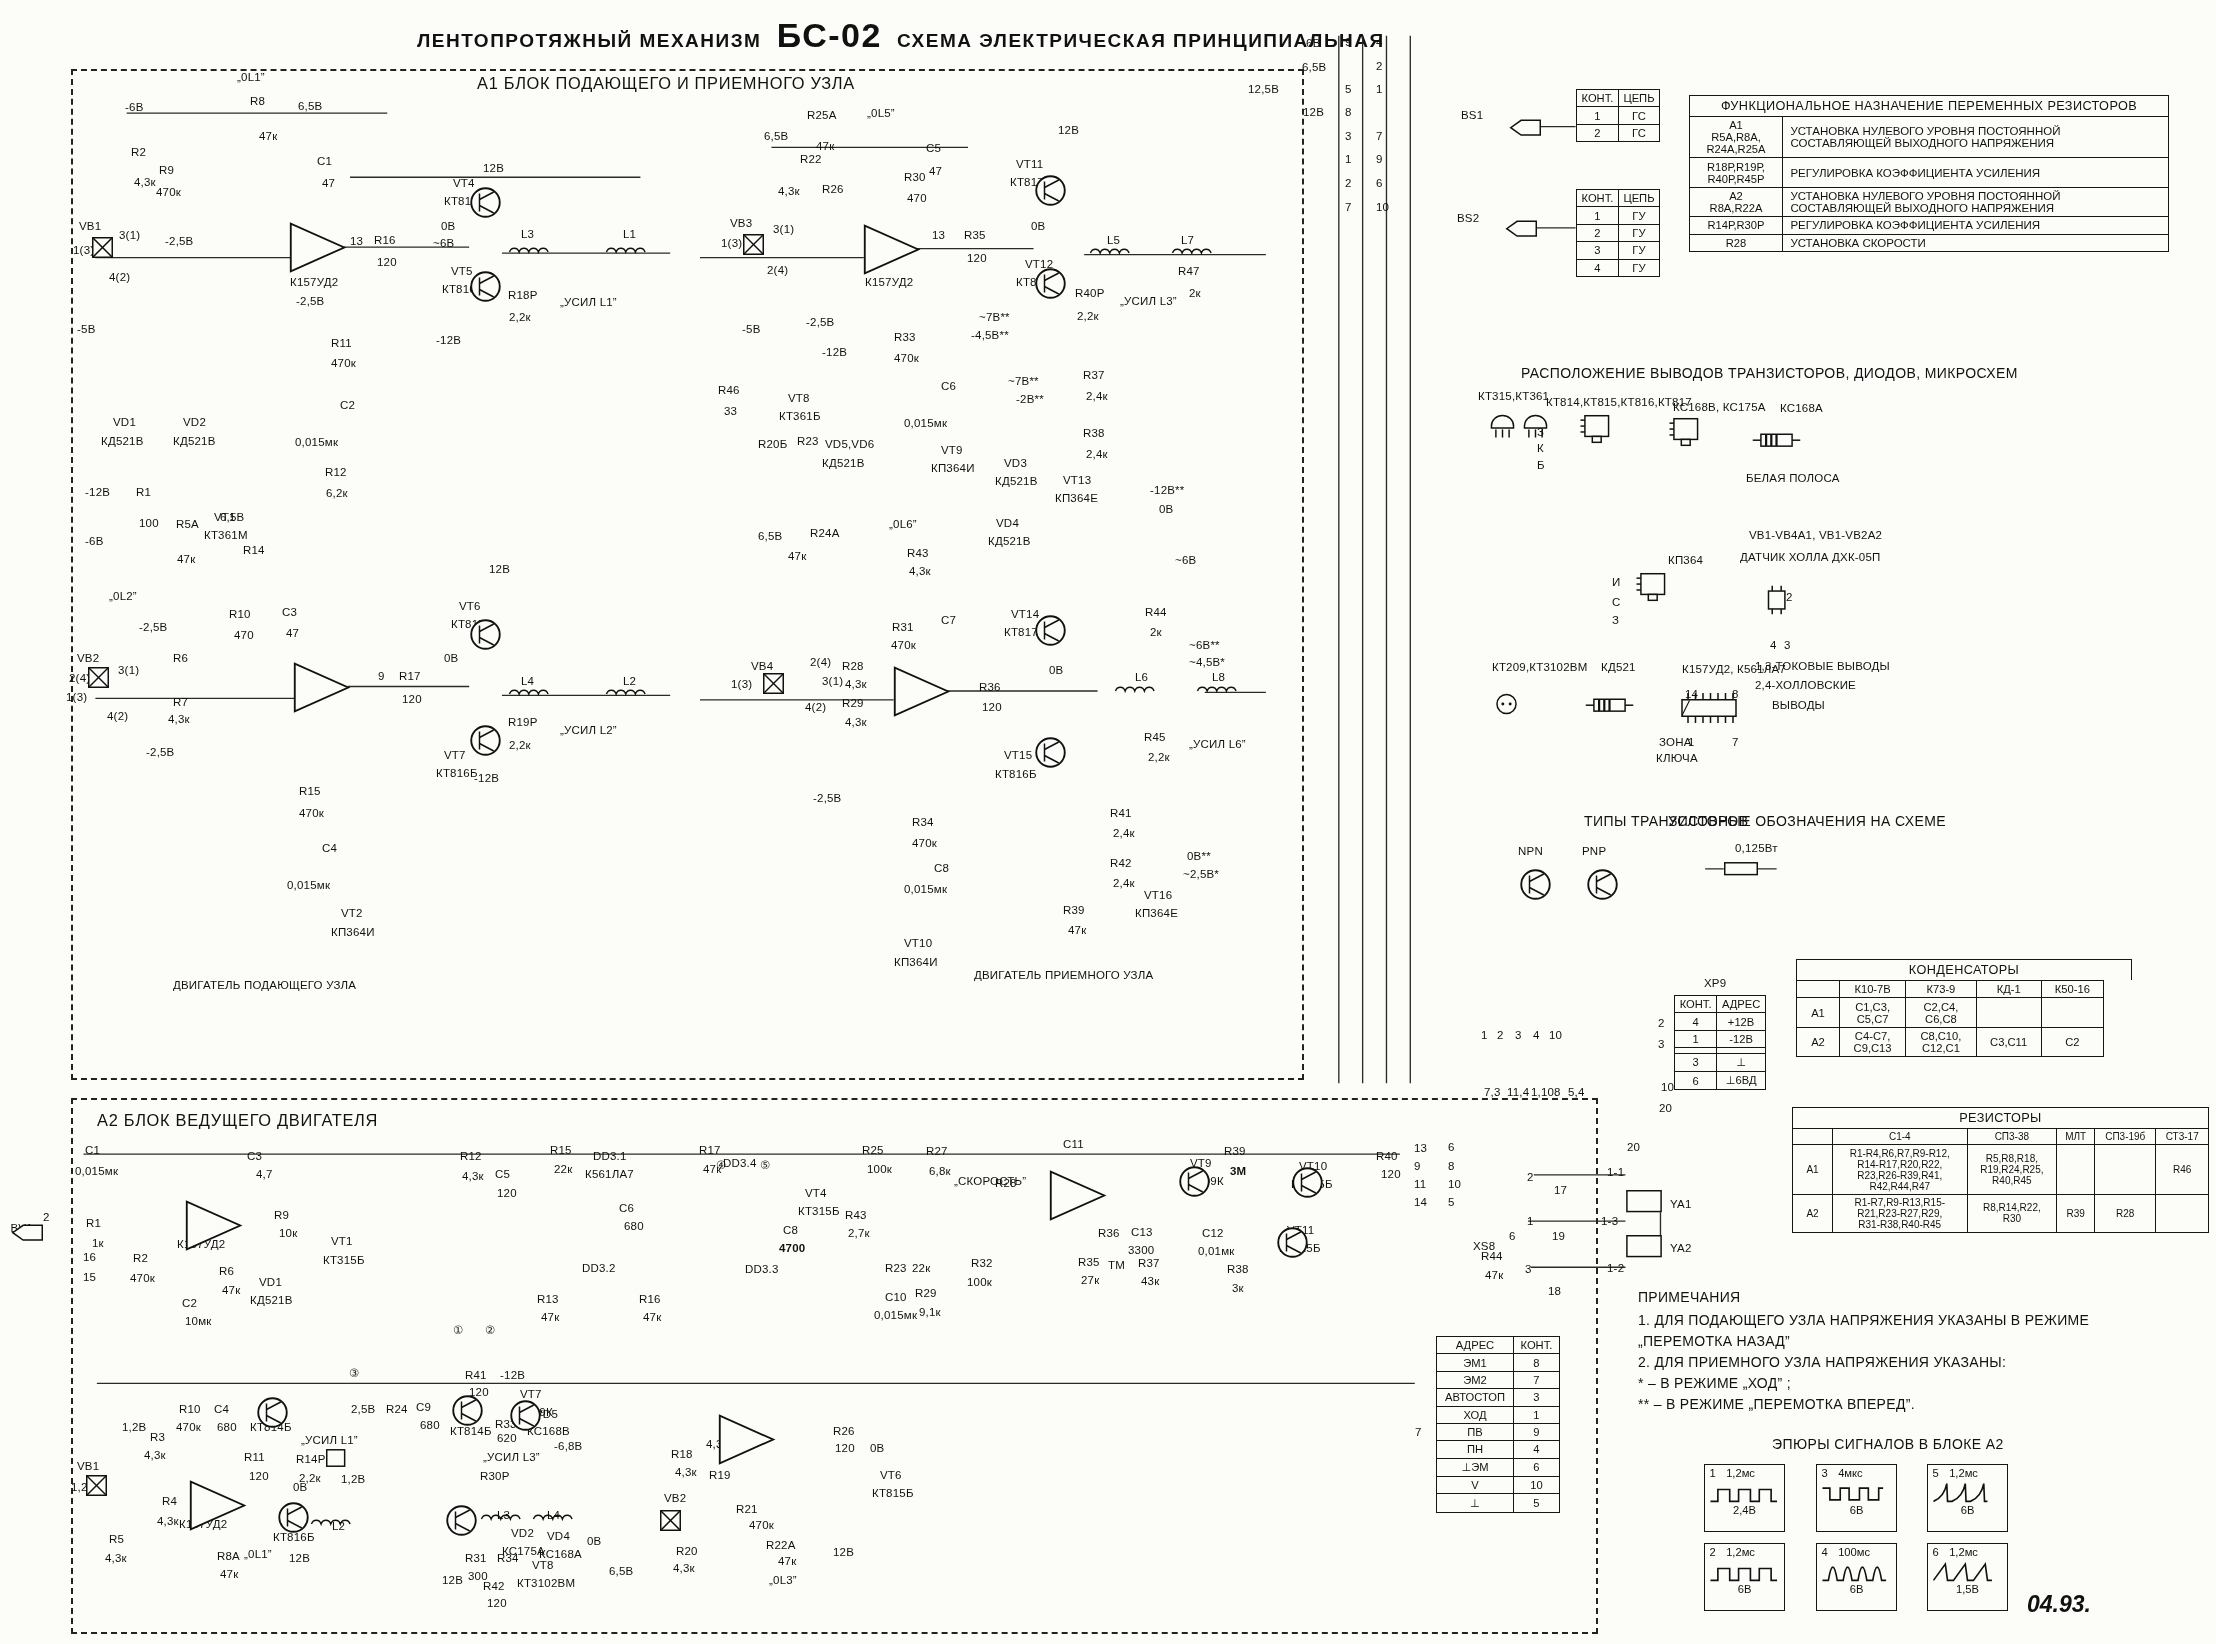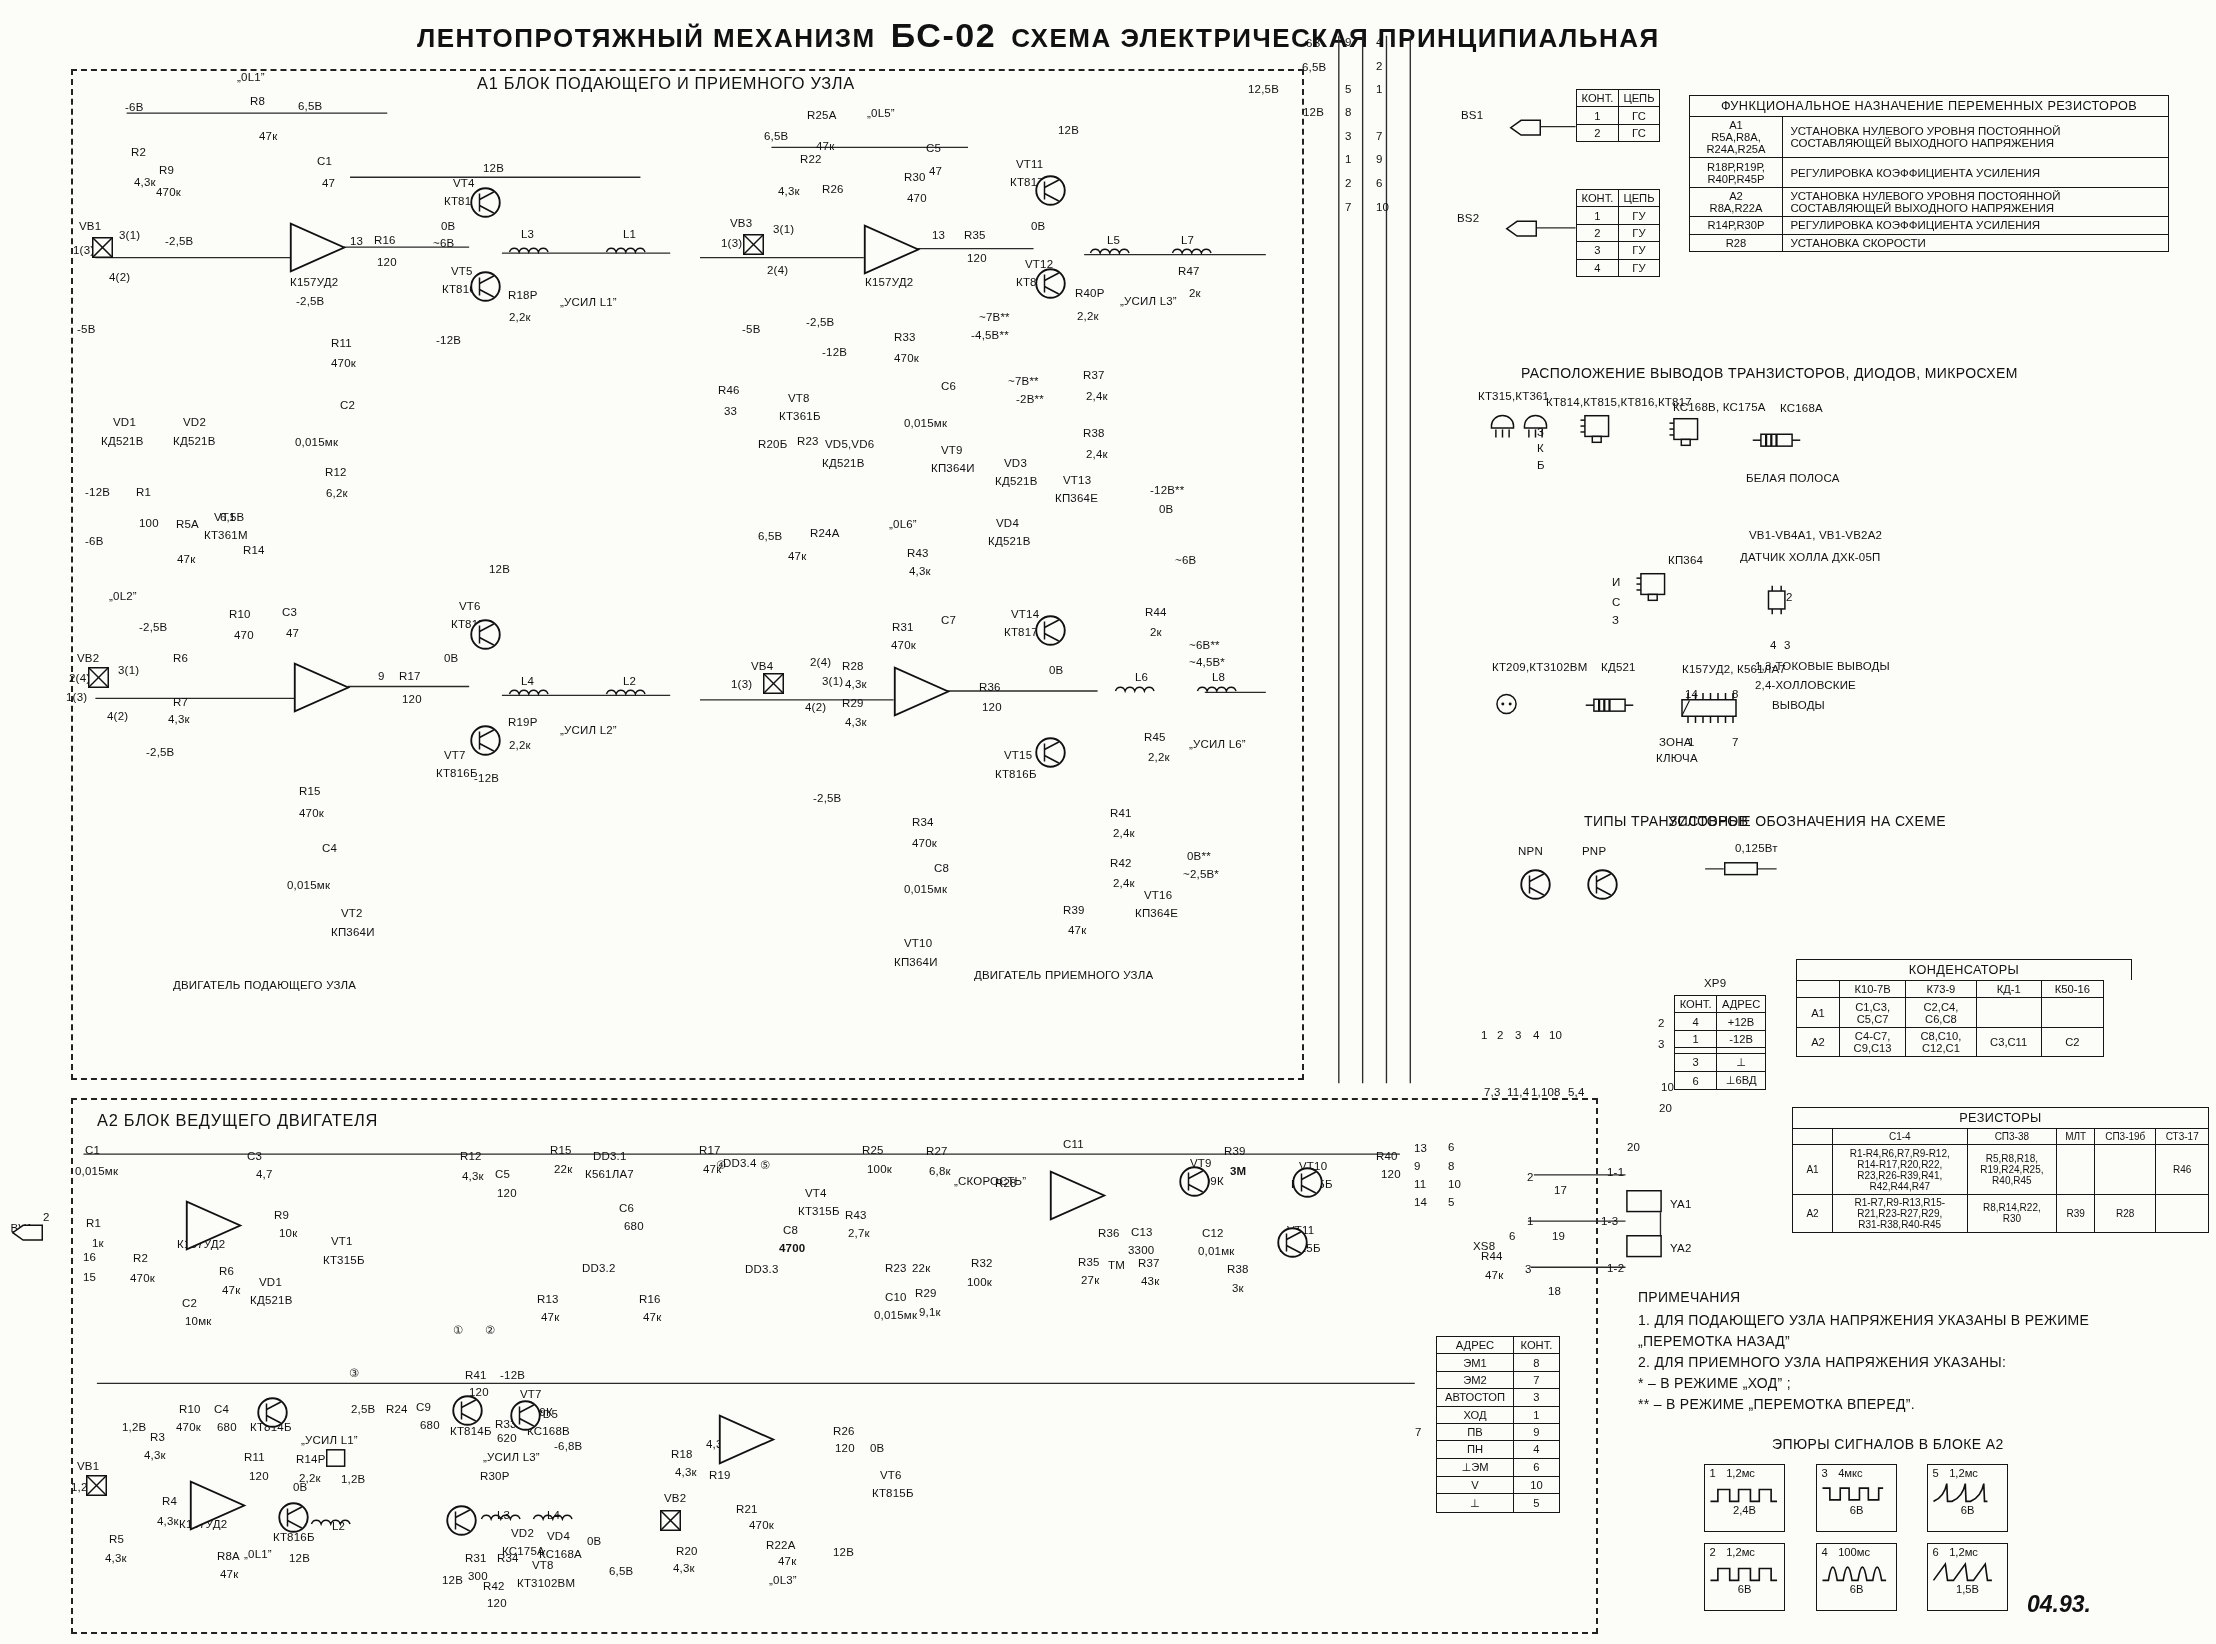--- a/index.html
+++ b/index.html
@@ -1,20 +1,20 @@
 <!DOCTYPE html>
 <html style="font-size:12px"><head>
 <meta charset="utf-8">
 <style>
   html,body{margin:0;padding:0;background:#d8d8d4;}
   .sheet{position:relative;width:2216px;height:1644px;background:#fcfcf9;color:#111;
          font-family:"Liberation Sans",sans-serif;overflow:hidden;}
   .abs{position:absolute;}
   .title-row{position:absolute;left:417px;top:16.4px;white-space:nowrap;letter-spacing:1.5px;}
-  .title-row .t1,.title-row .t3{font-size:26px;font-weight:bold;}
+  .title-row .t1,.title-row .t3{font-size:19px;font-weight:bold;}
   .title-row .t2{font-size:34px;font-weight:bold;margin:0 10.4px;}
   .blk{position:absolute;border:2.2px dashed #222;}
   .blk-title{position:absolute;font-size:16.4px;letter-spacing:0.7px;white-space:nowrap;}
   .sec-title{position:absolute;font-size:14px;letter-spacing:0.4px;white-space:nowrap;}
   .it{position:absolute;font-size:11.5px;line-height:1.08;white-space:pre;letter-spacing:0.2px;}
   .sh{position:absolute;line-height:0;}
   svg{overflow:visible;}
   .wires{position:absolute;left:0;top:0;pointer-events:none;}
   .tblwrap{position:absolute;background:#fcfcf9;}
   .tbl-title{border:1.5px solid #161616;border-bottom:none;text-align:center;font-size:12.7px;

